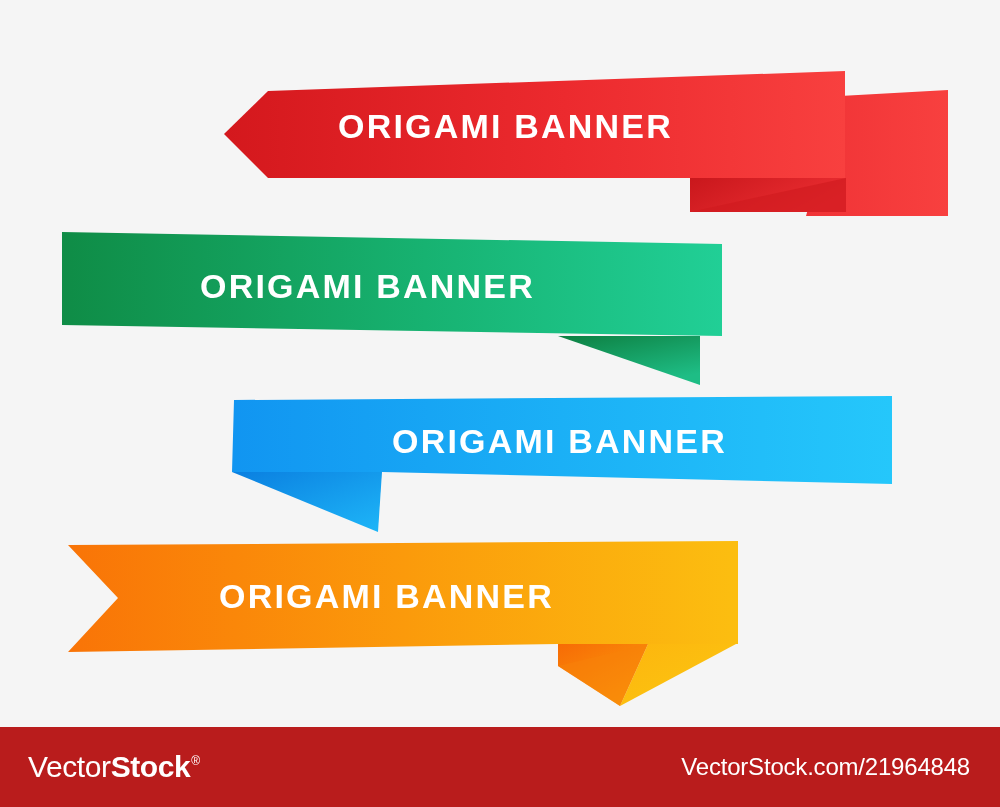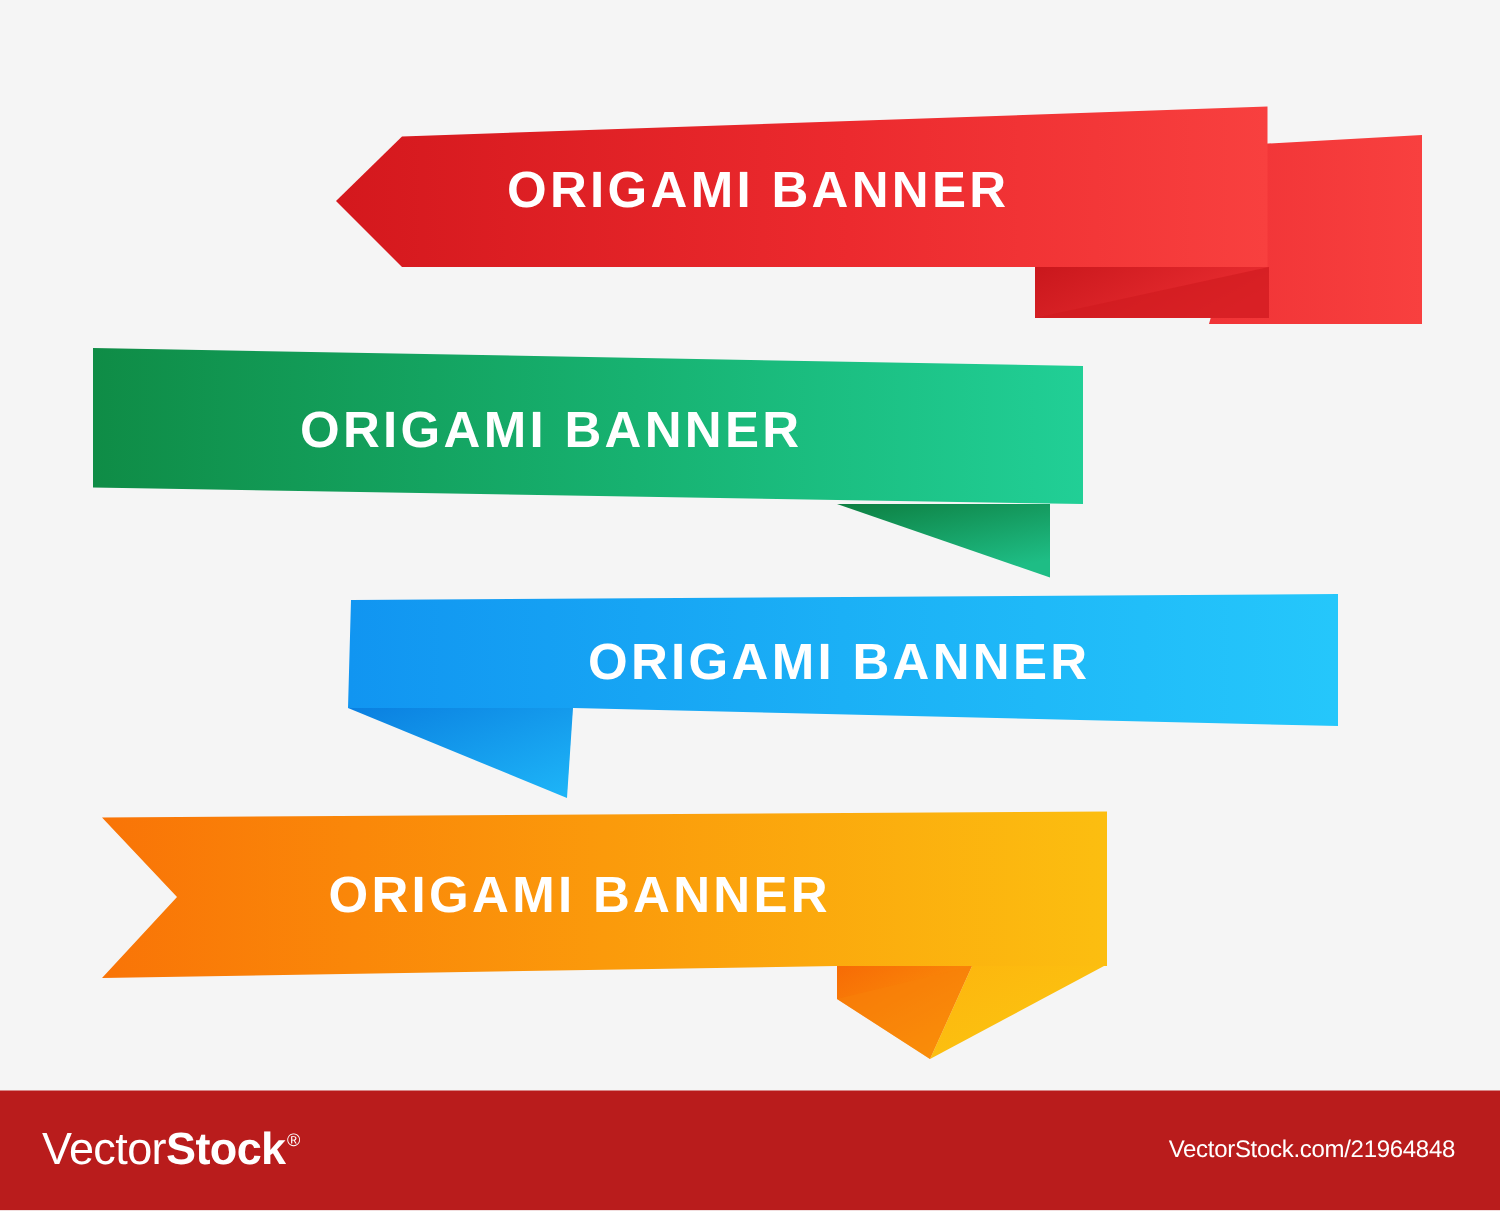--- a/index.html
+++ b/index.html
@@ -73,21 +73,21 @@
   #brand-logo .brand-reg {
     font-size: 12px;
     position: relative;
     top: -12px;
     font-weight: 400;
     margin-left: 1px;
   }
   #footer-url {
     color: #ffffff;
     font-family: "Liberation Sans", sans-serif;
-    font-size: 16px;
+    font-size: 24px;
     letter-spacing: -0.2px;
     white-space: nowrap;
   }
 </style>
 </head>
 <body>
 
 <div id="stage">
 
   <div id="artboard">

